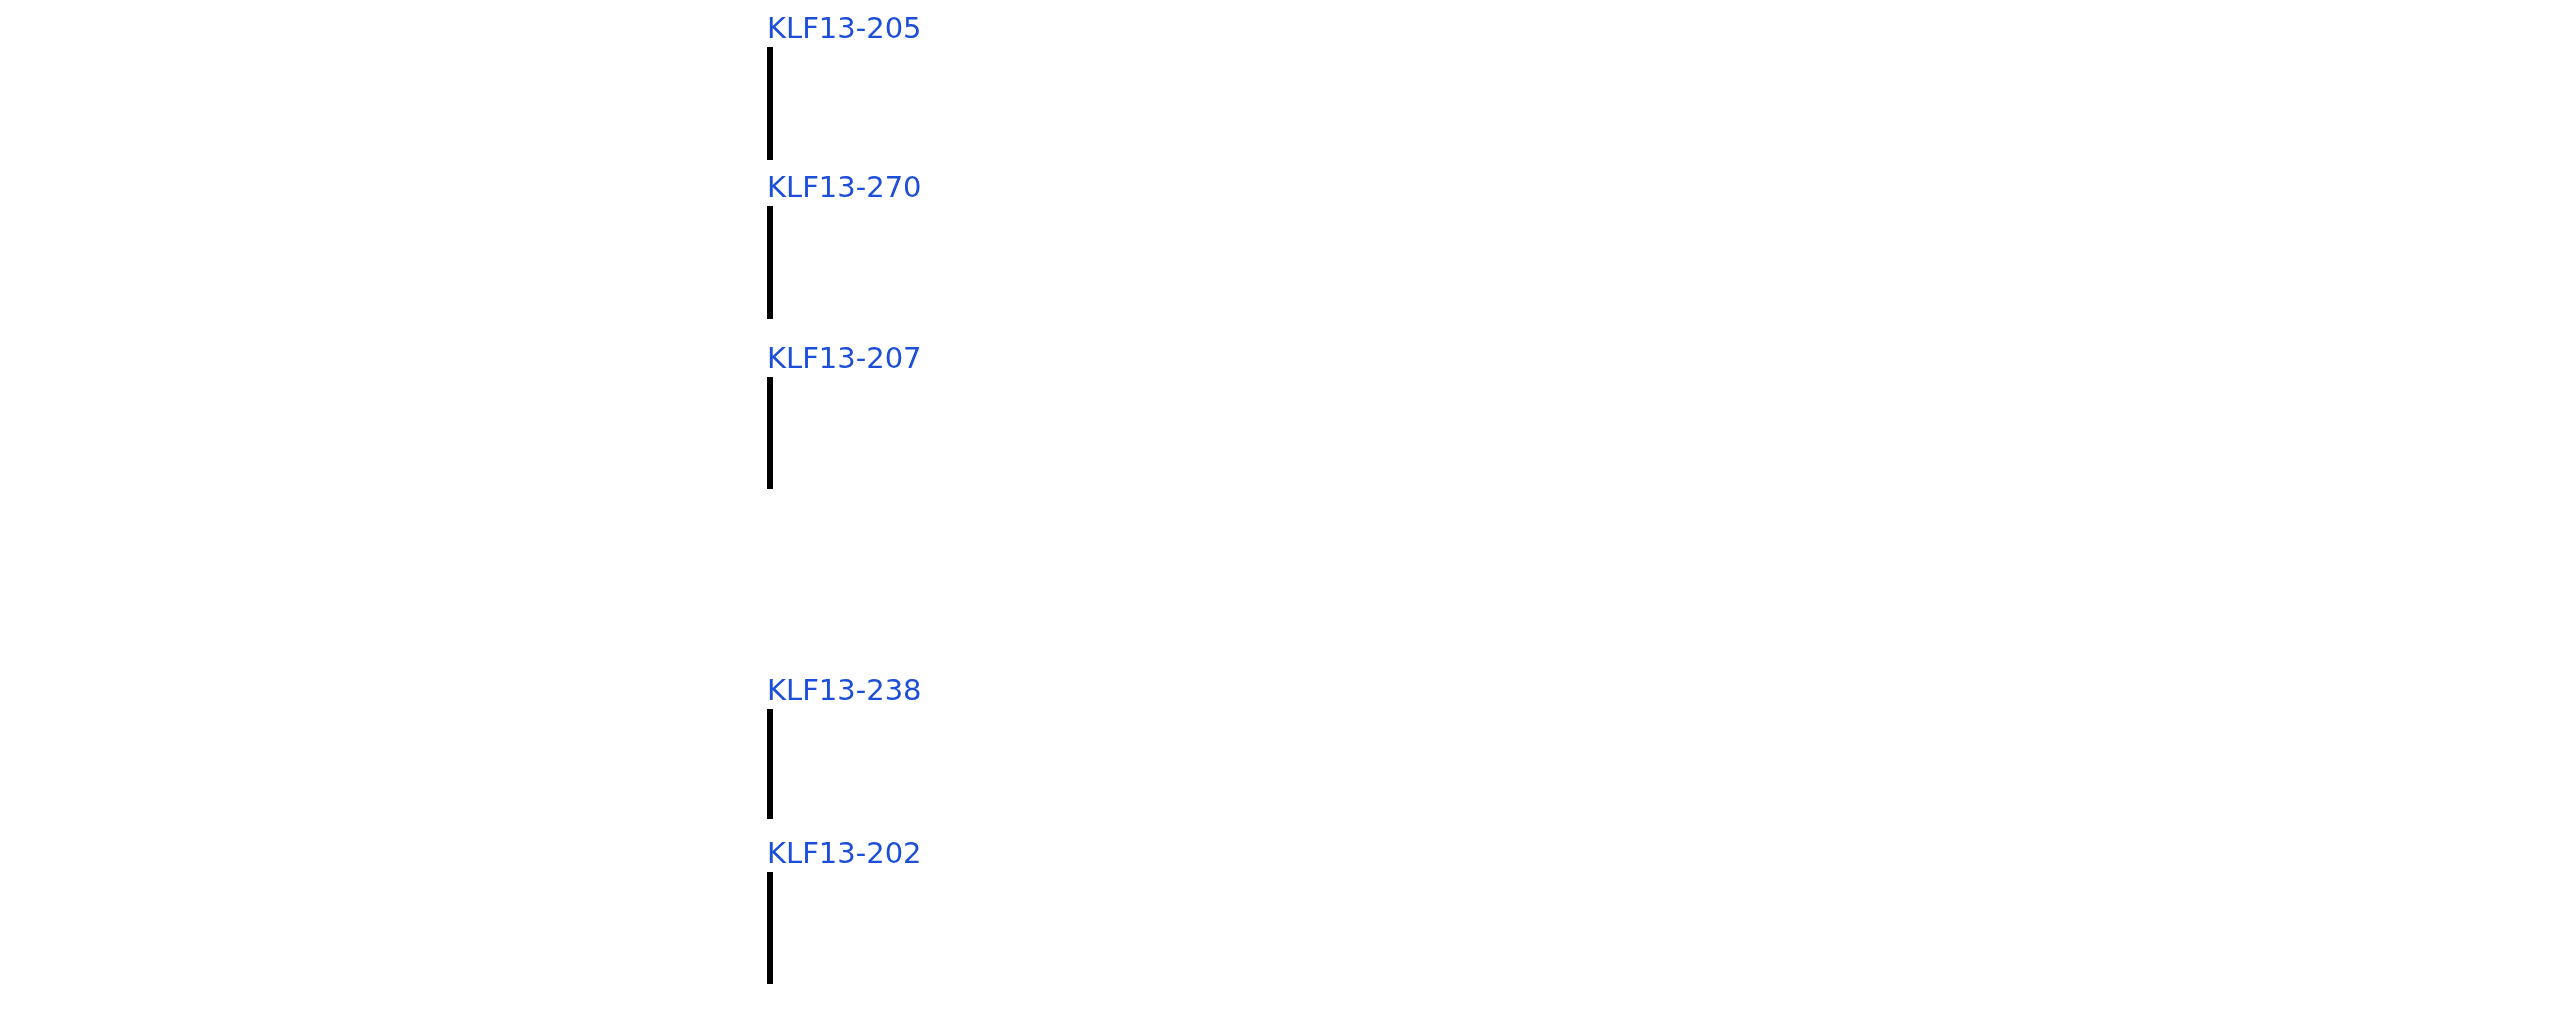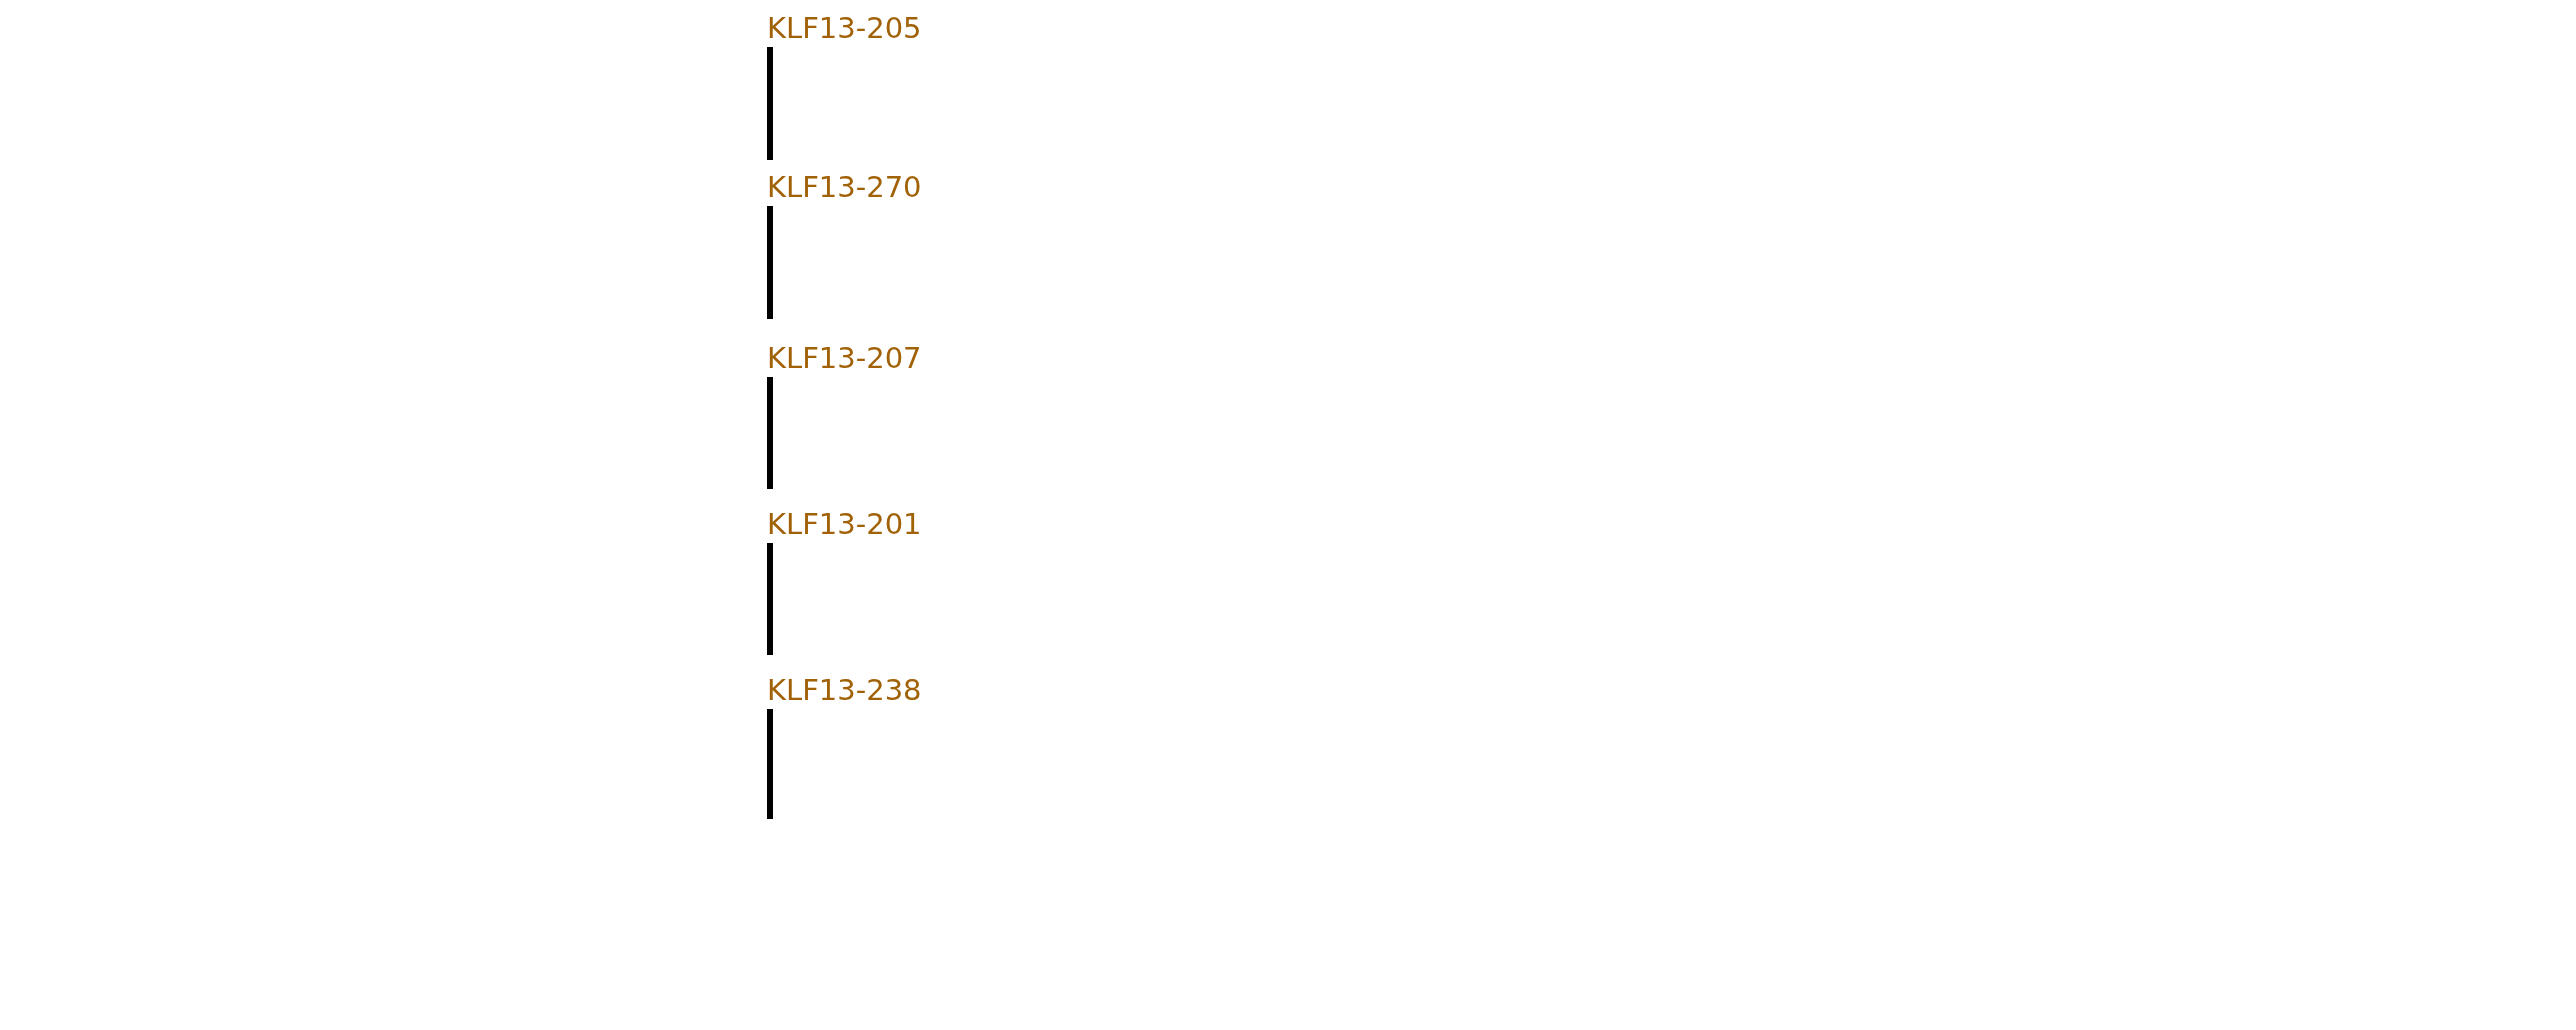--- a/index.html
+++ b/index.html
@@ -24,21 +24,21 @@
     position: absolute;
   }
   .track-label {
     position: absolute;
     left: 0;
     bottom: 100%;
     margin-bottom: 1.7px;
     white-space: nowrap;
     font-size: 29px;
     line-height: 33px;
-    color: #a16207;
+    color: #1d4ed8;
     letter-spacing: 0px;
   }
   .transcript-body {
     position: absolute;
     left: 0;
     top: 0;
     height: 100%;
     box-sizing: border-box;
     border: 3.4px solid #000000;
     background: #fdf0ea;
@@ -54,22 +54,22 @@
       <div class="transcript-body"></div>
     </div>
     <div class="track" style="left: 767px; top: 206px; width: 218px; height: 113px;">
       <div class="track-label">KLF13-270</div>
       <div class="transcript-body"></div>
     </div>
     <div class="track" style="left: 767px; top: 377px; width: 363px; height: 112px;">
       <div class="track-label">KLF13-207</div>
       <div class="transcript-body"></div>
     </div>
-    <div class="track" style="left: 767px; top: 543px; width: 1045px; height: 112px;">
-      <div class="track-label">KLF13-201</div>
+    <div class="track" style="left: 767px; top: 709px; width: 172px; height: 110px;">
+      <div class="track-label">KLF13-238</div>
       <div class="transcript-body"></div>
     </div>
-    <div class="track" style="left: 767px; top: 709px; width: 172px; height: 110px;">
-      <div class="track-label">KLF13-238</div>
+    <div class="track" style="left: 767px; top: 872px; width: 360px; height: 112px;">
+      <div class="track-label">KLF13-202</div>
       <div class="transcript-body"></div>
     </div>
   </div>
 
 
 </body></html>

